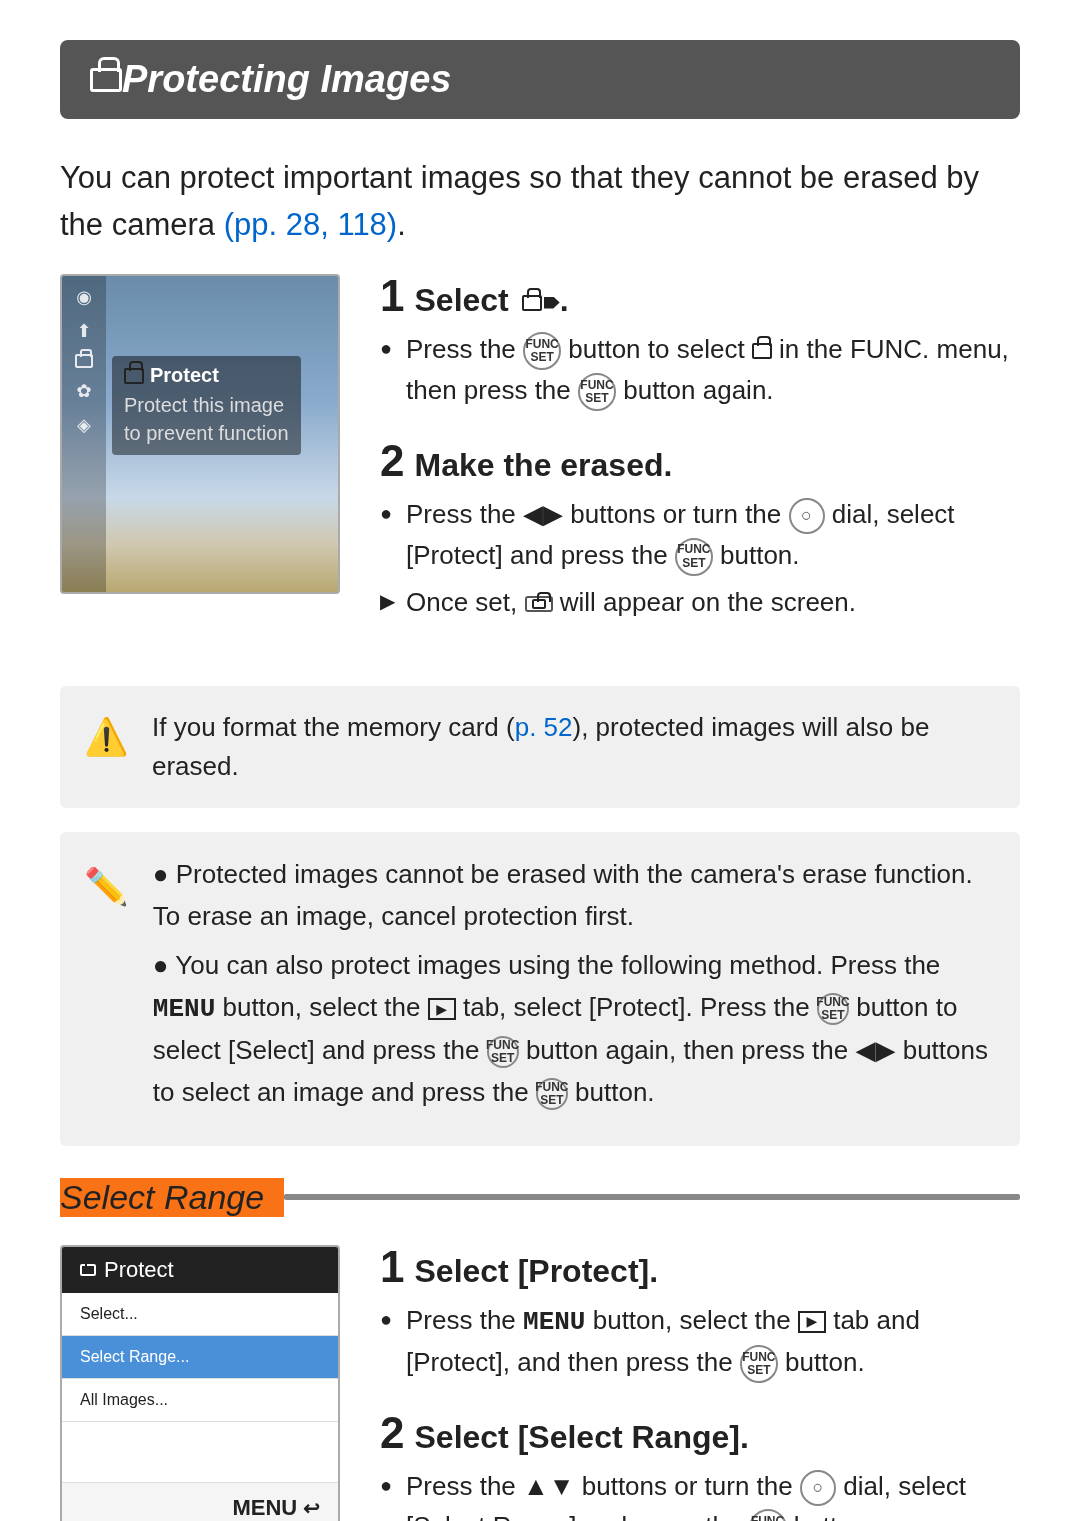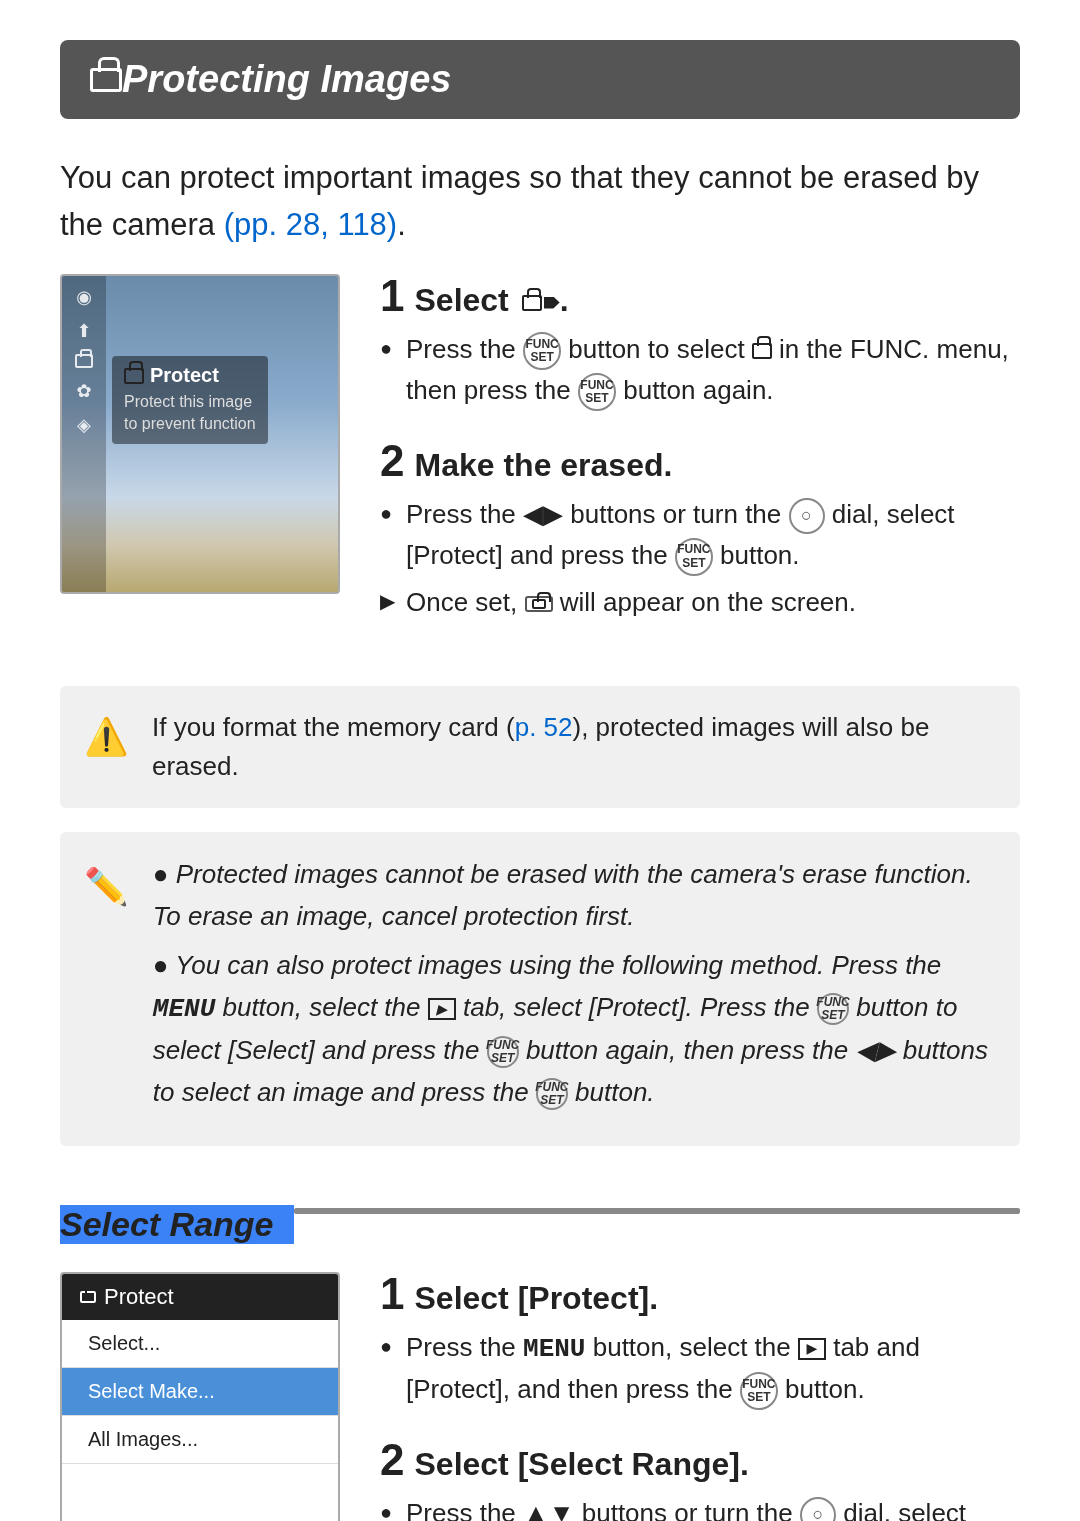--- a/index.html
+++ b/index.html
@@ -89,21 +89,21 @@
       display: flex;
       align-items: center;
       gap: 6px;
       color: #fff;
       font-size: 20px;
       font-weight: bold;
       margin-bottom: 4px;
     }
     .protect-label-box .protect-desc {
       color: #ddd;
-      font-size: 16px;
+      font-size: 20px;
       line-height: 1.4;
     }
     .protect-icon-small {
       display: inline-block;
       width: 18px;
       height: 14px;
       border: 2px solid #fff;
       border-radius: 2px;
       position: relative;
     }
@@ -254,42 +254,40 @@
       line-height: 1.6;
     }
     .note-icon {
       font-size: 36px;
       min-width: 44px;
       text-align: center;
       margin-top: 4px;
     }
     .note-content {
       flex: 1;
-      font-style: italic;
     }
     .note-content p {
       margin-bottom: 8px;
     }
     .note-content p:last-child { margin-bottom: 10px; }
 
     
     .select-range-header {
       display: flex;
       align-items: center;
       gap: 0;
       margin-bottom: 28px;
     }
     .select-range-title {
       font-size: 34px;
-      font-weight: bold;
-      color: #222;
-      background: #3b82f6;
+      font-weight: normal;
+      color: #222;
+      background: #f97316;
       padding-right: 20px;
       font-style: italic;
-      margin-top: 27px;
     }
     .select-range-line {
       flex: 1;
       height: 6px;
       background: #888;
       border-radius: 2px;
     }
 
     .section-bottom {
       display: flex;
@@ -308,22 +306,22 @@
     .menu-header-row {
       background: #222;
       color: #fff;
       padding: 10px 18px;
       font-size: 22px;
       display: flex;
       align-items: center;
       gap: 8px;
     }
     .menu-item {
-      padding: 12px 26px;
-      font-size: 20px;
+      padding: 12px 18px;
+      font-size: 16px;
       border-bottom: 1px solid #ddd;
       color: #222;
     }
     .menu-item.highlighted {
       background: #4a90d9;
       color: #fff;
     }
     .menu-footer {
       padding: 12px 18px;
       font-size: 22px;
@@ -491,21 +489,21 @@
   </div>
 
   <div class="section-bottom">
 
     <div class="menu-mockup">
       <div class="menu-header-row">
         <span class="lock-icon-inline" style="border-color:#fff;width:16px;height:12px;"></span>
         <span>Protect</span>
       </div>
       <div class="menu-item">Select...</div>
-      <div class="menu-item highlighted">Select Make...</div>
+      <div class="menu-item highlighted">Select Range...</div>
       <div class="menu-item">All Images...</div>
       <div style="height: 60px;"></div>
       <div class="menu-footer">
         <span>MENU</span>
         <span style="font-size:20px;">↩</span>
       </div>
     </div>
 
     <div class="steps-container">
 

